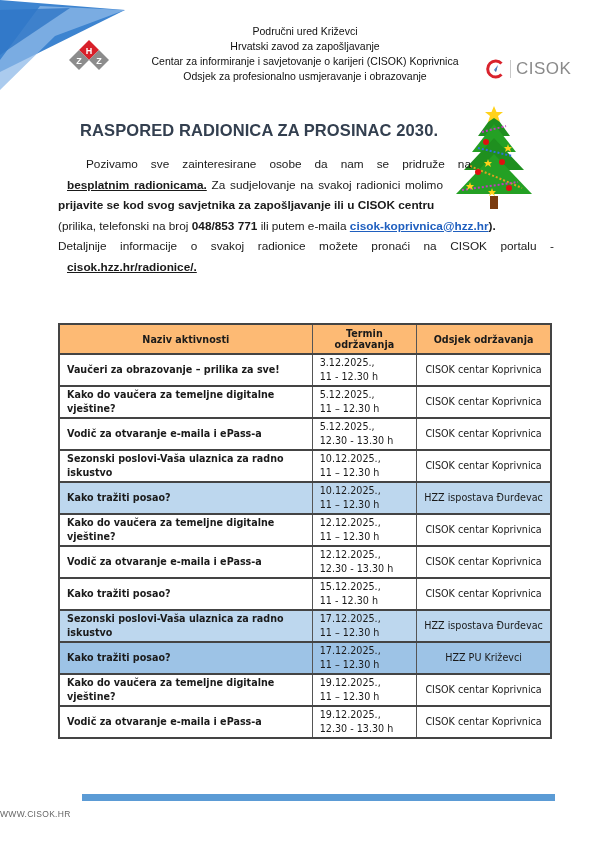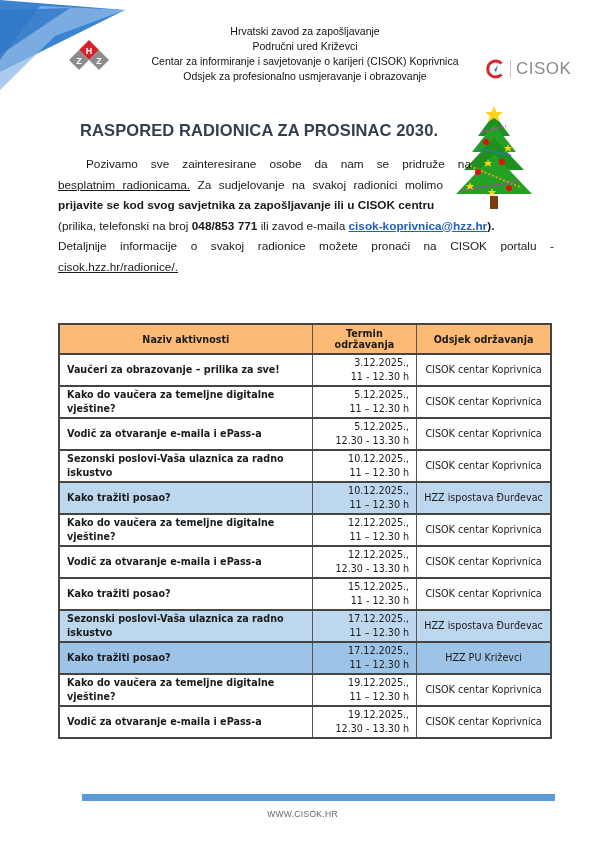--- a/index.html
+++ b/index.html
@@ -31,69 +31,69 @@
     position: absolute; left: 58px; top: 154px; width: 496px;
     font-size: 11.8px; line-height: 20.5px; color: #1a1a1a;
   }
   .intro p { margin: 0; }
   .intro .indent { padding-left: 28px; }
   .intro .line1 { width: 385px; text-align: justify; text-align-last: justify; }
   .intro .line2 { width: 385px; text-align: justify; text-align-last: justify; }
   .intro .line3 { width: 385px; }
   .intro .just { text-align: justify; text-align-last: justify; }
   .intro b { font-weight: bold; }
-  .intro .u { text-decoration: underline; font-weight: normal; }
+  .intro .u { text-decoration: underline; font-weight: bold; margin-left: 9px; }
   .intro a { color: #1f5fbf; text-decoration: underline; font-weight: bold; }
 
   table.schedule {
     position: absolute; left: 58px; top: 323px; width: 494px;
     border-collapse: collapse;
     font-family: "DejaVu Sans", sans-serif;
     font-size: 9.6px; color: #1a1a1a;
     border: 2px solid #444;
   }
   table.schedule th, table.schedule td {
     border: 1px solid #555; padding: 0 7px; vertical-align: middle;
   }
   table.schedule thead th {
     background: #fdba74; height: 28px; font-weight: bold; text-align: center;
     border-bottom: 2px solid #444;
   }
   table.schedule tbody td { height: 30px; line-height: 14px; }
   table.schedule td.name { font-weight: bold; width: 241px; }
-  table.schedule td.time { text-align: right; width: 90px; }
+  table.schedule td.time { text-align: left; width: 90px; }
   table.schedule td.place { width: 120px; text-align: center; }
   table.schedule tr.hl-light td { background: #bdd7ee; }
   table.schedule tr.hl-mid td { background: #9dc3e6; }
   table.schedule tbody tr { border-top: 2px solid #444; }
 
   .footer-bar { position: absolute; left: 82px; top: 794px; width: 473px; height: 7px; background: #5b9bd5; }
-  .footer-url { position: absolute; left: 0; width: 605px; top: 809px; text-align: center; font-size: 8.5px; color: #666; letter-spacing: 0.3px; }
+  .footer-url { position: absolute; left: 0; width: 605px; top: 809px; font-size: 8.5px; color: #666; letter-spacing: 0.3px; }
 </style>
 </head>
 <body>
 
 <svg class="corner-deco" viewBox="0 0 130 90">
   <polygon points="0,0 125,10 0,72" fill="#3d84d0"></polygon>
   <polygon points="40,6 125,10 55,36 0,90 0,60" fill="#8fb9e8" opacity="0.75"></polygon>
   <polygon points="0,10 70,8 0,55" fill="#2f77c7" opacity="0.8"></polygon>
 </svg>
 
 <svg class="hzz-logo" viewBox="0 0 46 40">
   <polygon points="23,2 33,12 23,22 13,12" fill="#d8202a"></polygon>
   <polygon points="13,12 23,22 13,32 3,22" fill="#8c8c8c"></polygon>
   <polygon points="33,12 43,22 33,32 23,22" fill="#8c8c8c"></polygon>
   <text x="23" y="16" font-size="9" fill="#fff" text-anchor="middle" font-family="Liberation Sans, sans-serif" font-weight="bold">H</text>
   <text x="13" y="26" font-size="9" fill="#fff" text-anchor="middle" font-family="Liberation Sans, sans-serif" font-weight="bold">Z</text>
   <text x="33" y="26" font-size="9" fill="#fff" text-anchor="middle" font-family="Liberation Sans, sans-serif" font-weight="bold">Z</text>
 </svg>
 
 <div class="org-header">
+  <div>Područni ured Križevci</div>
   <div>Hrvatski zavod za zapošljavanje</div>
-  <div>Područni ured Križevci</div>
   <div>Centar za informiranje i savjetovanje o karijeri (CISOK) Koprivnica</div>
   <div>Odsjek za profesionalno usmjeravanje i obrazovanje</div>
 </div>
 
 <div class="cisok-logo">
   <svg class="mark" viewBox="0 0 20 20">
     <path d="M15.5,4.5 A8,8 0 1 0 15.5,15.5" fill="none" stroke="#d9232d" stroke-width="3"></path>
     <polygon points="12,6 9,12 8,11" fill="#3a78c9"></polygon>
     <polygon points="12,6 9,12 10,13" fill="#1e4f99"></polygon>
   </svg>
@@ -121,21 +121,21 @@
   <polygon points="56,40 57,43 60,43 58,45 59,48 56,46 53,48 54,45 52,43 55,43" fill="#ffd21a"></polygon>
   <polygon points="36,55 37,58 40,58 38,60 39,63 36,61 33,63 34,60 32,58 35,58" fill="#ffd21a"></polygon>
   <polygon points="18,78 19,81 22,81 20,83 21,86 18,84 15,86 16,83 14,81 17,81" fill="#ffd21a"></polygon>
   <polygon points="40,84 41,87 44,87 42,89 43,92 40,90 37,92 38,89 36,87 39,87" fill="#ffd21a"></polygon>
 </svg>
 
 <div class="intro">
   <p class="line1 indent"><span>Pozivamo sve zainteresirane osobe da nam se pridruže na</span></p>
   <p class="line2"><span class="u">besplatnim radionicama.</span><span> Za sudjelovanje na svakoj radionici molimo</span></p>
   <p class="line3"><b>prijavite se kod svog savjetnika za zapošljavanje ili u CISOK centru</b></p>
-  <p><span>(prilika, telefonski na broj </span><b>048/853 771</b><span> ili zavod e-maila </span><a>cisok-koprivnica@hzz.hr</a><b>).</b></p>
+  <p><span>(prilika, telefonski na broj </span><b>048/853 771</b><span> ili putem e-maila </span><a>cisok-koprivnica@hzz.hr</a><b>).</b></p>
   <p class="just"><span>Detaljnije informacije o svakoj radionice možete pronaći na CISOK portalu -</span></p>
   <p><span class="u">cisok.hzz.hr/radionice/.</span></p>
 </div>
 
 <table class="schedule">
   <thead>
     <tr>
       <th>Naziv aktivnosti</th>
       <th>Termin održavanja</th>
       <th>Odsjek održavanja</th>

